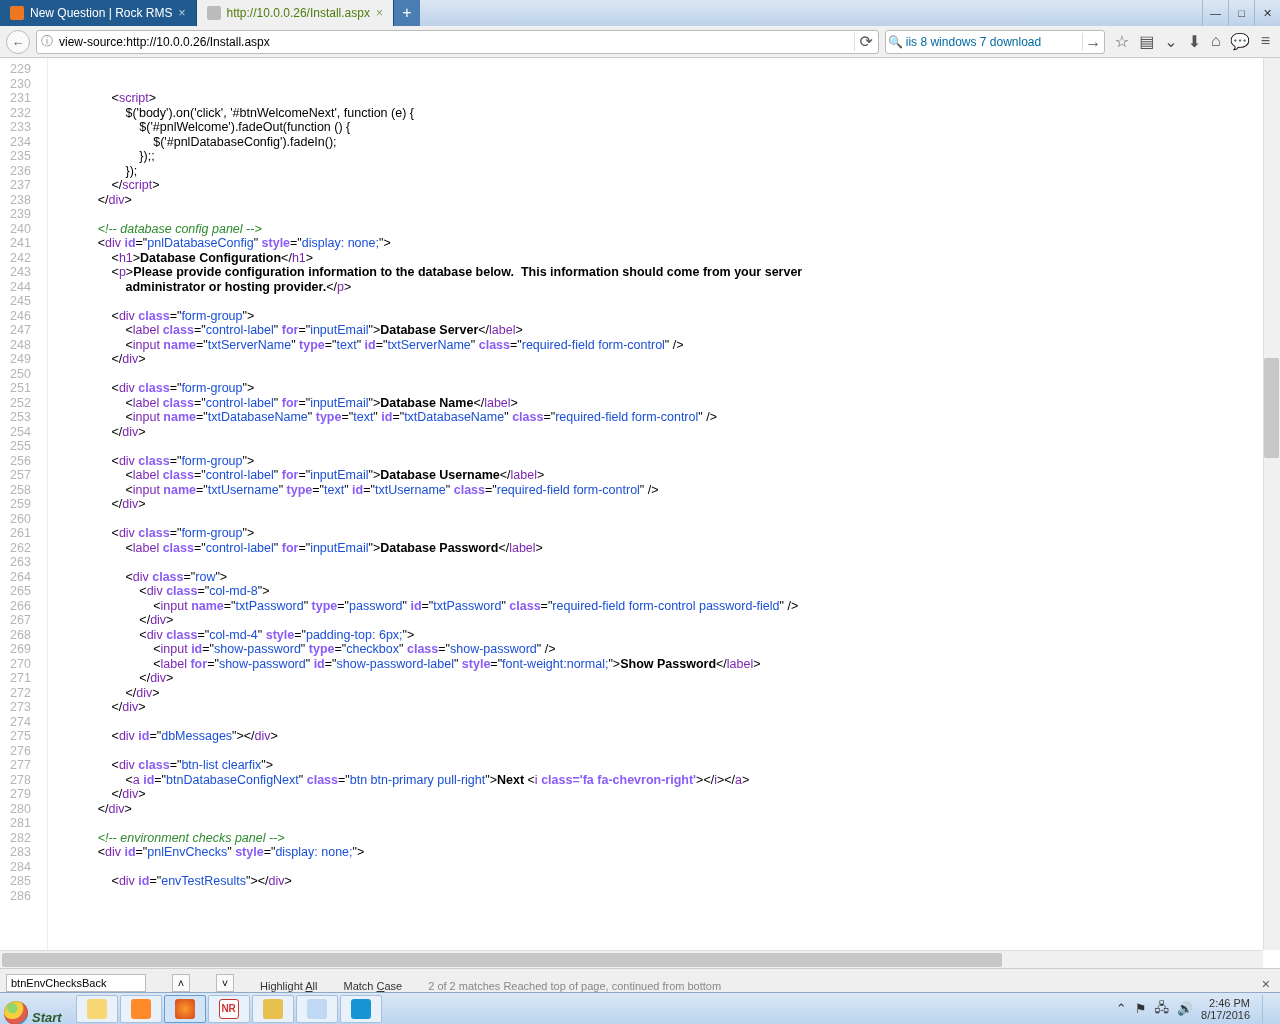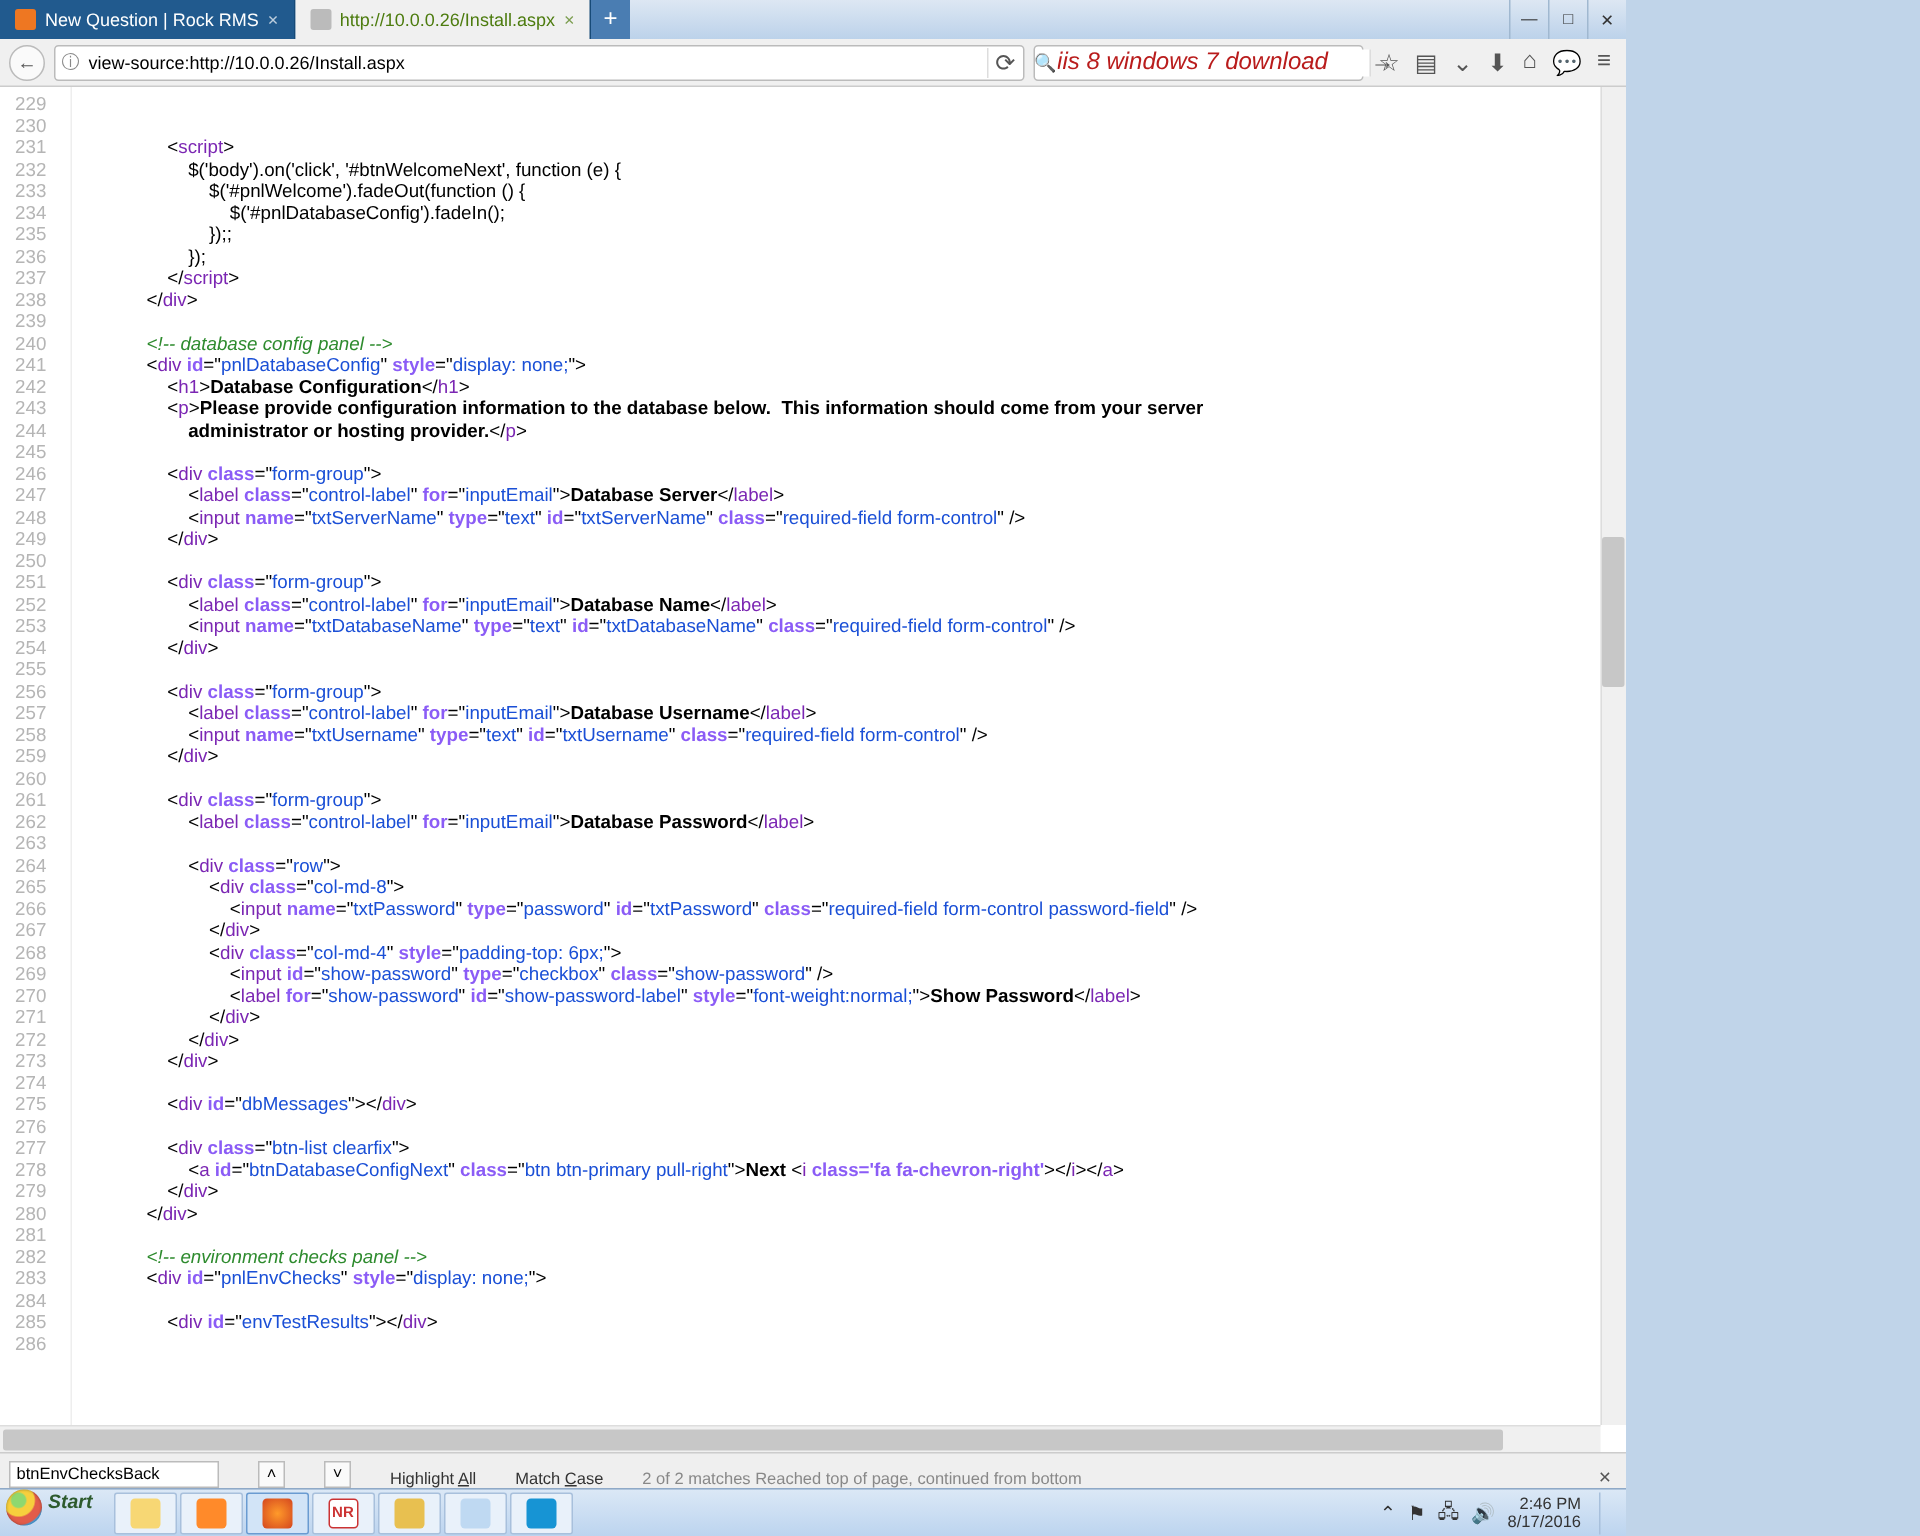--- a/index.html
+++ b/index.html
@@ -1,17 +1,17 @@
 <!DOCTYPE html>
 <html><head>
 <meta charset="utf-8">
 <style>
 * { margin: 0; padding: 0; box-sizing: border-box; font-family: "Segoe UI", Tahoma, sans-serif; }
 html, body { width: 1280px; height: 1024px; overflow: hidden; background: #c0d4e9; }
-.window-frame { width: 1084px; height: 1024px; display: flex; flex-direction: column; }
+.window-frame { width: 1280px; height: 1024px; display: flex; flex-direction: column; }
 
 
 .titlebar { height: 26px; background: linear-gradient(#dde7f3,#bcd2ea); display: flex; align-items: stretch; }
 .tab { display: flex; align-items: center; gap: 6px; padding: 0 10px; font-size: 12px; color: #fff; background: #215a8e; border-right: 1px solid #174a77; cursor: default; }
 .tab.active { background: #f0f0f0; color: #4d7c0f; }
 .tab .favicon { width: 14px; height: 14px; border-radius: 2px; background: #ee7722; display: inline-block; }
 .tab.active .favicon { background: #bbb; }
 .tab .close { font-size: 12px; color: inherit; opacity: .7; cursor: pointer; }
 .newtab-btn { width: 26px; display: flex; align-items: center; justify-content: center; color: #fff; background: #4a7db2; font-size: 16px; cursor: pointer; }
 .winbtns { margin-left: auto; display: flex; }
@@ -19,21 +19,21 @@
 
 
 .navbar { height: 32px; background: #f0f0f0; border-bottom: 1px solid #ccc; display: flex; align-items: center; gap: 6px; padding: 0 6px; }
 .navbtn { width: 24px; height: 24px; border: 1px solid #bbb; border-radius: 12px; display: flex; align-items: center; justify-content: center; font-size: 13px; color: #555; background: #fafafa; cursor: pointer; }
 .urlbox { flex: 1; display: flex; align-items: center; height: 24px; border: 1px solid #bbb; border-radius: 3px; background: #fff; }
 .urlbox .pagehint { width: 20px; text-align: center; color: #888; font-size: 12px; }
 .urlbox input { flex: 1; border: none; outline: none; font-size: 12px; padding: 0 2px; }
 .urlbox .reload { width: 24px; text-align: center; color: #555; cursor: pointer; border-left: 1px solid #ddd; }
 .searchbox { width: 220px; display: flex; align-items: center; height: 24px; border: 1px solid #bbb; border-radius: 3px; background: #fff; }
 .searchbox .mag { width: 20px; text-align: center; color: #888; font-size: 12px; }
-.searchbox input { flex: 1; border: none; outline: none; font-size: 16px; font-style: italic; color: #b91c1c; }
+.searchbox input { flex: 1; border: none; outline: none; font-size: 12px; color: #0369a1; }
 .searchbox .go { width: 22px; text-align: center; color: #555; cursor: pointer; border-left: 1px solid #ddd; }
 .toolbar-icons { display: flex; gap: 10px; padding: 0 4px; color: #555; font-size: 16px; }
 .toolbar-icons span { cursor: pointer; }
 
 
 .content { flex: 1; display: flex; background: #fff; font-family: "Consolas","Courier New",monospace; font-size: 12.5px; line-height: 14.5px; overflow: hidden; position: relative; }
 .gutter { width: 48px; background: #fff; color: #b5b5b5; text-align: center; padding: 4px 6px 4px 0; user-select: none; border-right: 1px solid #eee; }
 .code { flex: 1; padding: 4px 0 4px 8px; white-space: pre; color: #000; overflow: hidden; }
 .t  { color: #7b26b3; margin-top: 28px; }      
 .a  { color: #8b5cf6; font-weight: bold; } 
@@ -49,21 +49,21 @@
 .findbar { height: 24px; background: #efefef; border-top: 1px solid #ccc; display: flex; align-items: flex-end; gap: 26px; font-size: 11px; padding: 0 6px; }
 .findbar input { width: 140px; height: 18px; border: 1px solid #bbb; padding: 0 4px; font-size: 11px; }
 .findbar .navf { width: 18px; height: 18px; border: 1px solid #bbb; display: flex; align-items: center; justify-content: center; cursor: pointer; background: #fafafa; }
 .findbar .opt { color: #333; cursor: pointer; }
 .findbar .opt u { text-decoration: underline; }
 .findbar .status { color: #888; }
 .findbar .closef { margin-left: auto; cursor: pointer; color: #555; font-size: 14px; padding: 0 4px; }
 
 
 .taskbar { height: 32px; background: linear-gradient(#dbe8f6,#bcd4ef); border-top: 1px solid #8fa9c7; display: flex; align-items: center; }
-.start { height: 32px; display: flex; align-items: flex-start; gap: 4px; padding: 0 10px 0 4px; cursor: pointer; }
+.start { height: 32px; display: flex; align-items: flex-end; gap: 4px; padding: 0 10px 0 4px; cursor: pointer; }
 .start .orb { width: 24px; height: 24px; border-radius: 12px; background: radial-gradient(circle at 35% 30%, #8fd86f 0 20%, #f7cf3d 25% 45%, #e25c4a 50% 70%, #4aa3e2 75% 100%); box-shadow: 0 0 2px rgba(0,0,0,.4) inset; }
 .start .lbl { font-size: 13px; font-style: italic; color: #2d5a2d; font-weight: bold; }
 .tb-apps { display: flex; gap: 2px; padding: 0 4px; }
 .tb-app { width: 42px; height: 28px; border: 1px solid #a8c0dc; border-radius: 2px; display: flex; align-items: center; justify-content: center; background: #e9f1fa; cursor: pointer; }
 .tb-app.active { background: #d2e4f7; border-color: #6a9bd1; }
 .tb-app .ico { width: 20px; height: 20px; border-radius: 3px; }
 .tray { margin-left: auto; display: flex; align-items: center; gap: 8px; padding: 0 6px; font-size: 11px; color: #333; }
 .tray .clock { text-align: right; line-height: 12px; }
 .tray .ic { font-size: 13px; cursor: pointer; }
 .tray .showdesk { width: 12px; height: 28px; border-left: 1px solid #a8c0dc; margin-left: 4px; cursor: pointer; }

